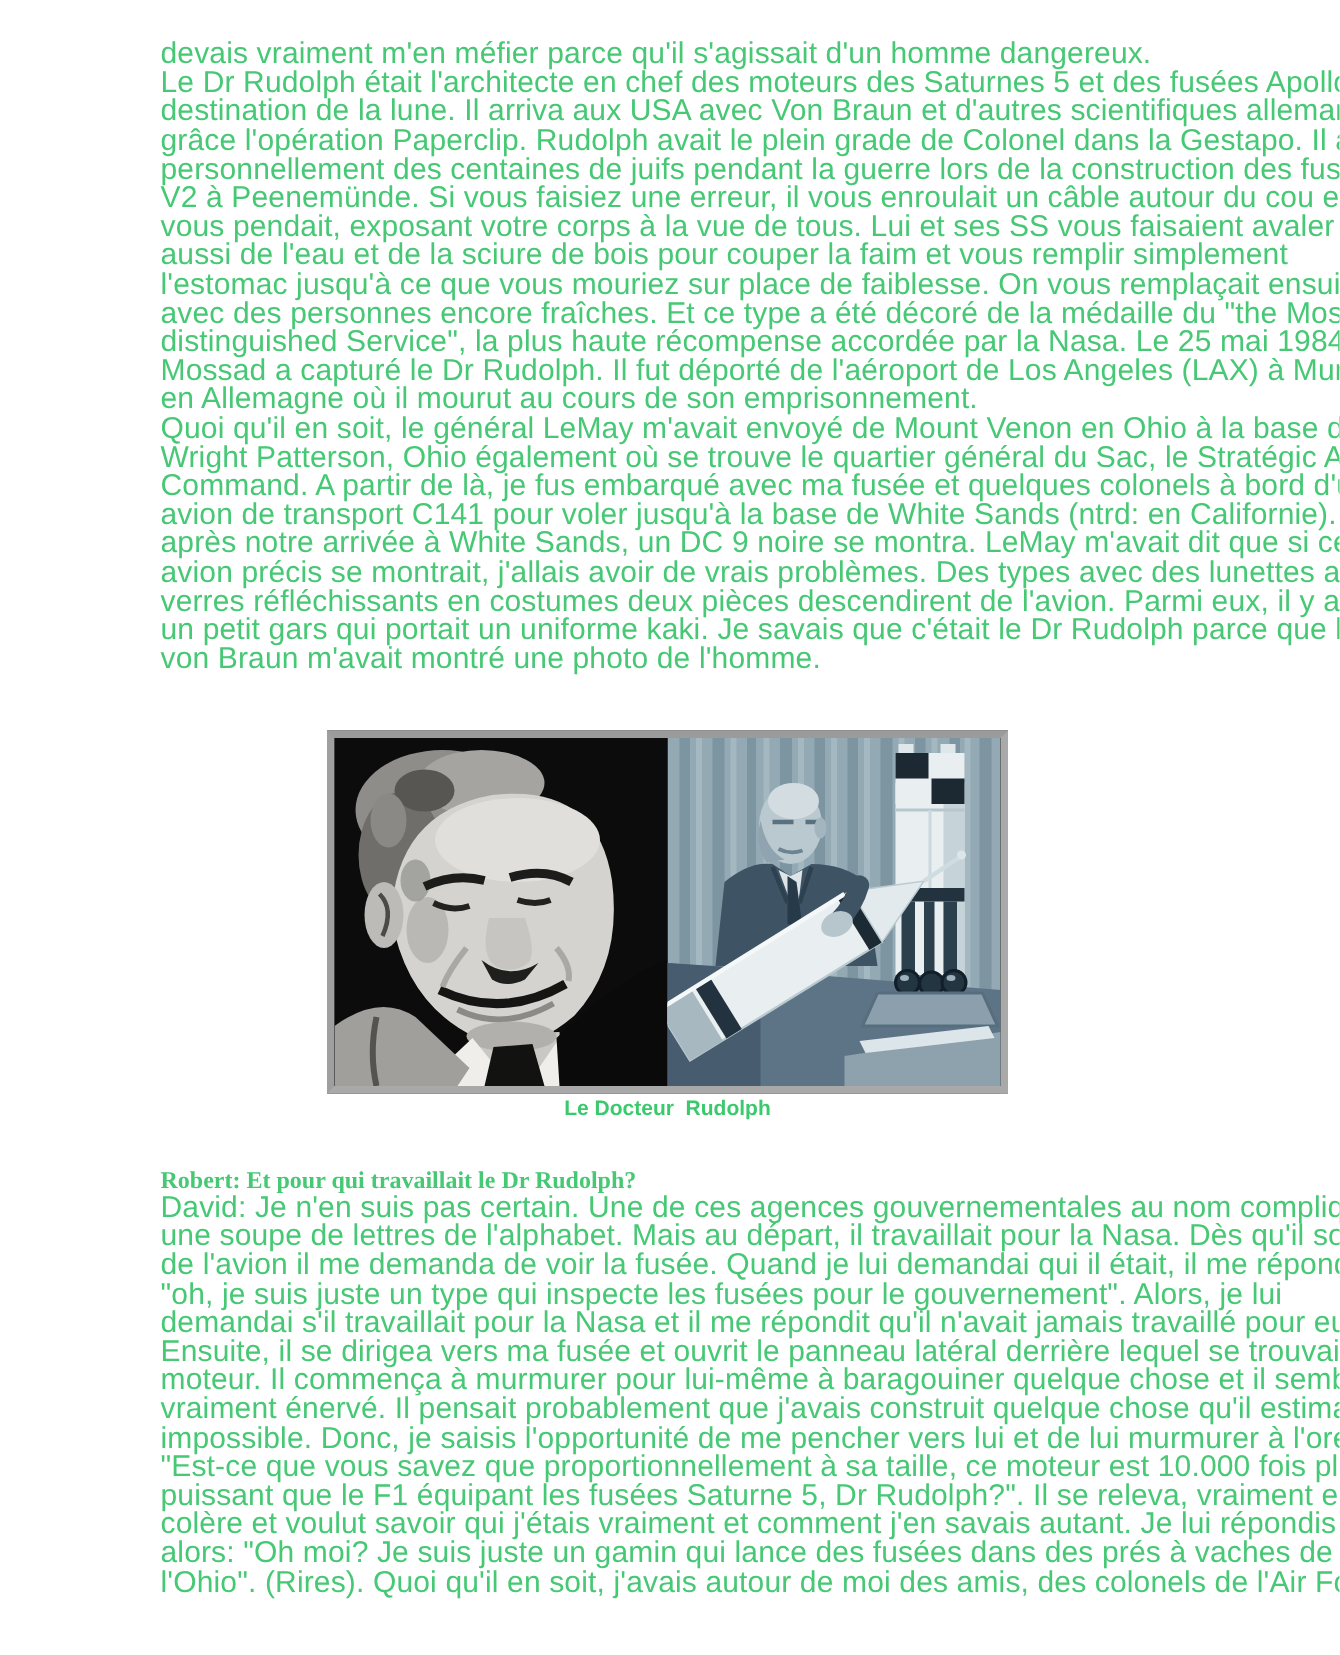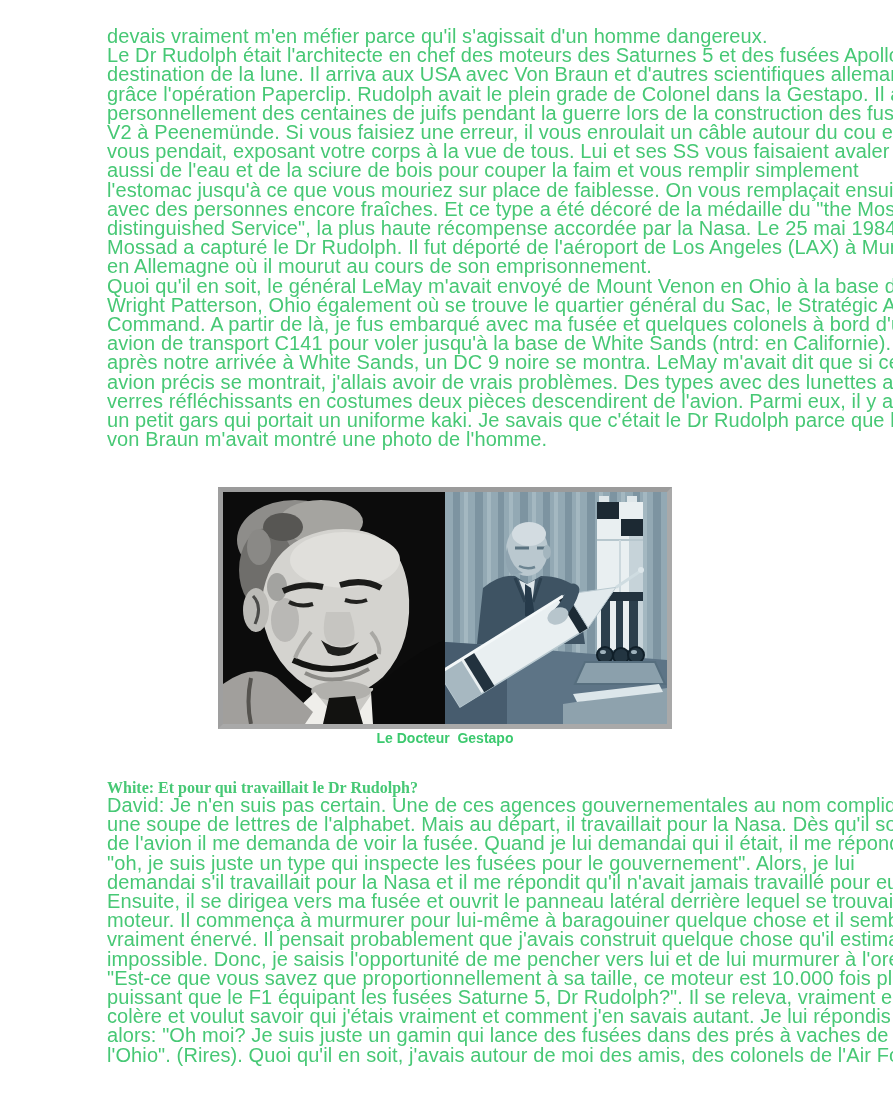--- a/index.html
+++ b/index.html
@@ -188,23 +188,23 @@
       <line x1="170.9" y1="95.4" x2="194" y2="80" stroke="#cfdce1" stroke-width="3"></line>
       <circle cx="196" cy="78" r="3" fill="#dce6ea"></circle>
 
       <path d="M128 98 Q124 112 114 122" stroke="#3e5363" stroke-width="13" fill="none" stroke-linecap="round"></path>
       <ellipse cx="113" cy="124" rx="11" ry="8" fill="#b7c5cc" transform="rotate(-25 113 124)"></ellipse>
     </svg>
 
   </div>
 </div>
 
-<div class="caption">Le Docteur  Gestapo</div>
-
-<div class="question">White: Et pour qui travaillait le Dr Rudolph?</div>
+<div class="caption">Le Docteur  Rudolph</div>
+
+<div class="question">Robert: Et pour qui travaillait le Dr Rudolph?</div>
 
 <div class="para" id="david-para">David: Je n'en suis pas certain. Une de ces agences gouvernementales au nom compliqué;
 une soupe de lettres de l'alphabet. Mais au départ, il travaillait pour la Nasa. Dès qu'il sortit
 de l'avion il me demanda de voir la fusée. Quand je lui demandai qui il était, il me répondit:
 "oh, je suis juste un type qui inspecte les fusées pour le gouvernement". Alors, je lui
 demandai s'il travaillait pour la Nasa et il me répondit qu'il n'avait jamais travaillé pour eux.
 Ensuite, il se dirigea vers ma fusée et ouvrit le panneau latéral derrière lequel se trouvait le
 moteur. Il commença à murmurer pour lui-même à baragouiner quelque chose et il semblait
 vraiment énervé. Il pensait probablement que j'avais construit quelque chose qu'il estimait
 impossible. Donc, je saisis l'opportunité de me pencher vers lui et de lui murmurer à l'oreille :

